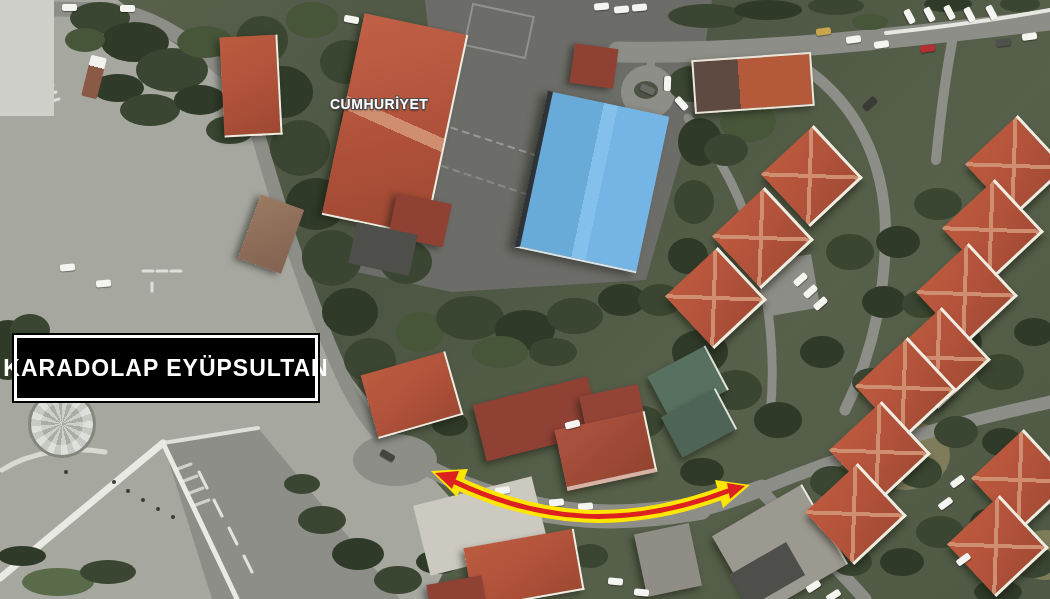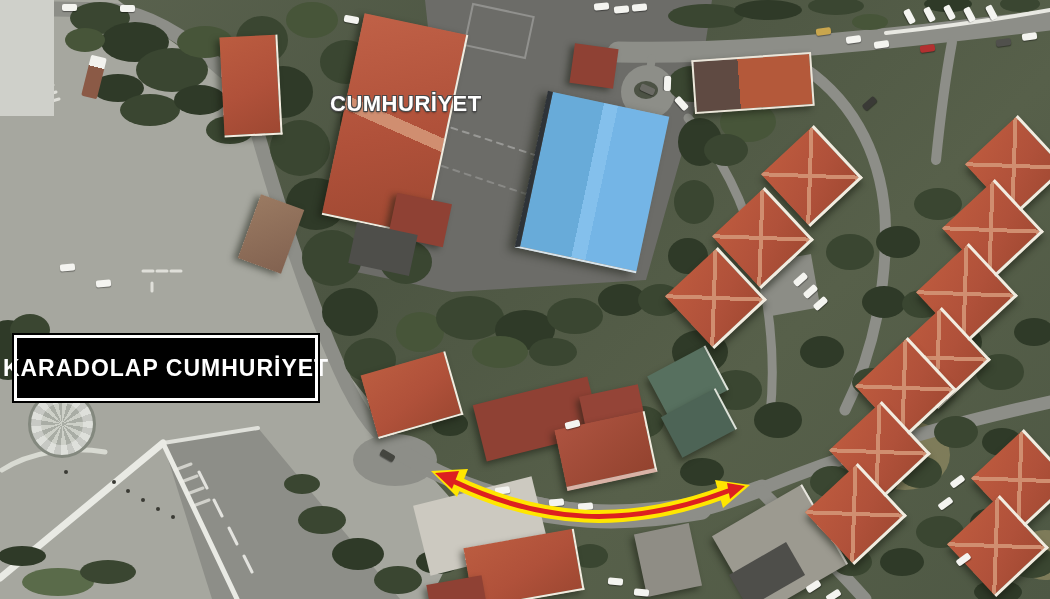--- a/index.html
+++ b/index.html
@@ -45,21 +45,21 @@
       linear-gradient(160deg,#bd5a3e,var(--roof-red) 60%,#a34a33);
     border-right:3px solid var(--roof-edge);border-bottom:3px solid var(--roof-edge);
     box-shadow:-4px 4px 6px rgba(22,26,16,.5);}
   .car{position:absolute;width:15px;height:7px;background:#f4f4f0;border-radius:2px;box-shadow:0 1px 1px rgba(0,0,0,.4);}
   .dot{position:absolute;width:4px;height:4px;border-radius:50%;background:#3a3a34;}
   
   #dome{left:28px;top:390px;width:68px;height:68px;border-radius:50%;
     background:repeating-conic-gradient(#cdd0c8 0 14deg,#a9ada5 14deg 28deg);
     border:3px solid #83887e;box-shadow:inset 0 0 0 10px rgba(255,255,255,.35);}
   
-  #school-label{left:330px;top:92px;color:#fff;font-weight:bold;font-size:22px;line-height:24px;
+  #school-label{left:330px;top:92px;color:#fff;font-weight:bold;font-size:14px;line-height:24px;
     letter-spacing:.5px;text-shadow:-1px -1px 0 #4a4a4a,1px -1px 0 #4a4a4a,-1px 1px 0 #4a4a4a,1px 1px 0 #4a4a4a,0 2px 2px rgba(0,0,0,.4);}
   #region-label{left:14px;top:335px;width:304px;height:66px;background:var(--label-bg);
     border:3px solid #fff;outline:2px solid #000;display:flex;flex-direction:column;justify-content:center;align-items:center;}
   #region-label .l1{color:var(--label-fg);font-weight:bold;font-size:23px;line-height:29px;letter-spacing:1px;white-space:nowrap;}
   #region-label .l2{color:var(--label-fg);font-weight:bold;font-size:23px;line-height:29px;letter-spacing:1px;white-space:nowrap;}
   svg.layer{position:absolute;left:0;top:0;}
 </style>
 </head>
 <body>
 
@@ -318,16 +318,16 @@
       <polygon points="435,473 452,489 459,471" style="fill:var(--arrow-red)"></polygon>
       <polygon points="745,486 730,499 727,483" style="fill:var(--arrow-red)"></polygon>
     </g>
   </svg>
 
   <div id="school-label" class="abs">
     <div>CUMHURİYET</div>
   </div>
 
   <div id="region-label" class="abs">
-    <div class="l1">KARADOLAP CUMHURİYET</div>
+    <div class="l1">KARADOLAP EYÜPSULTAN</div>
   </div>
 
 </div>
 
 </body></html>

